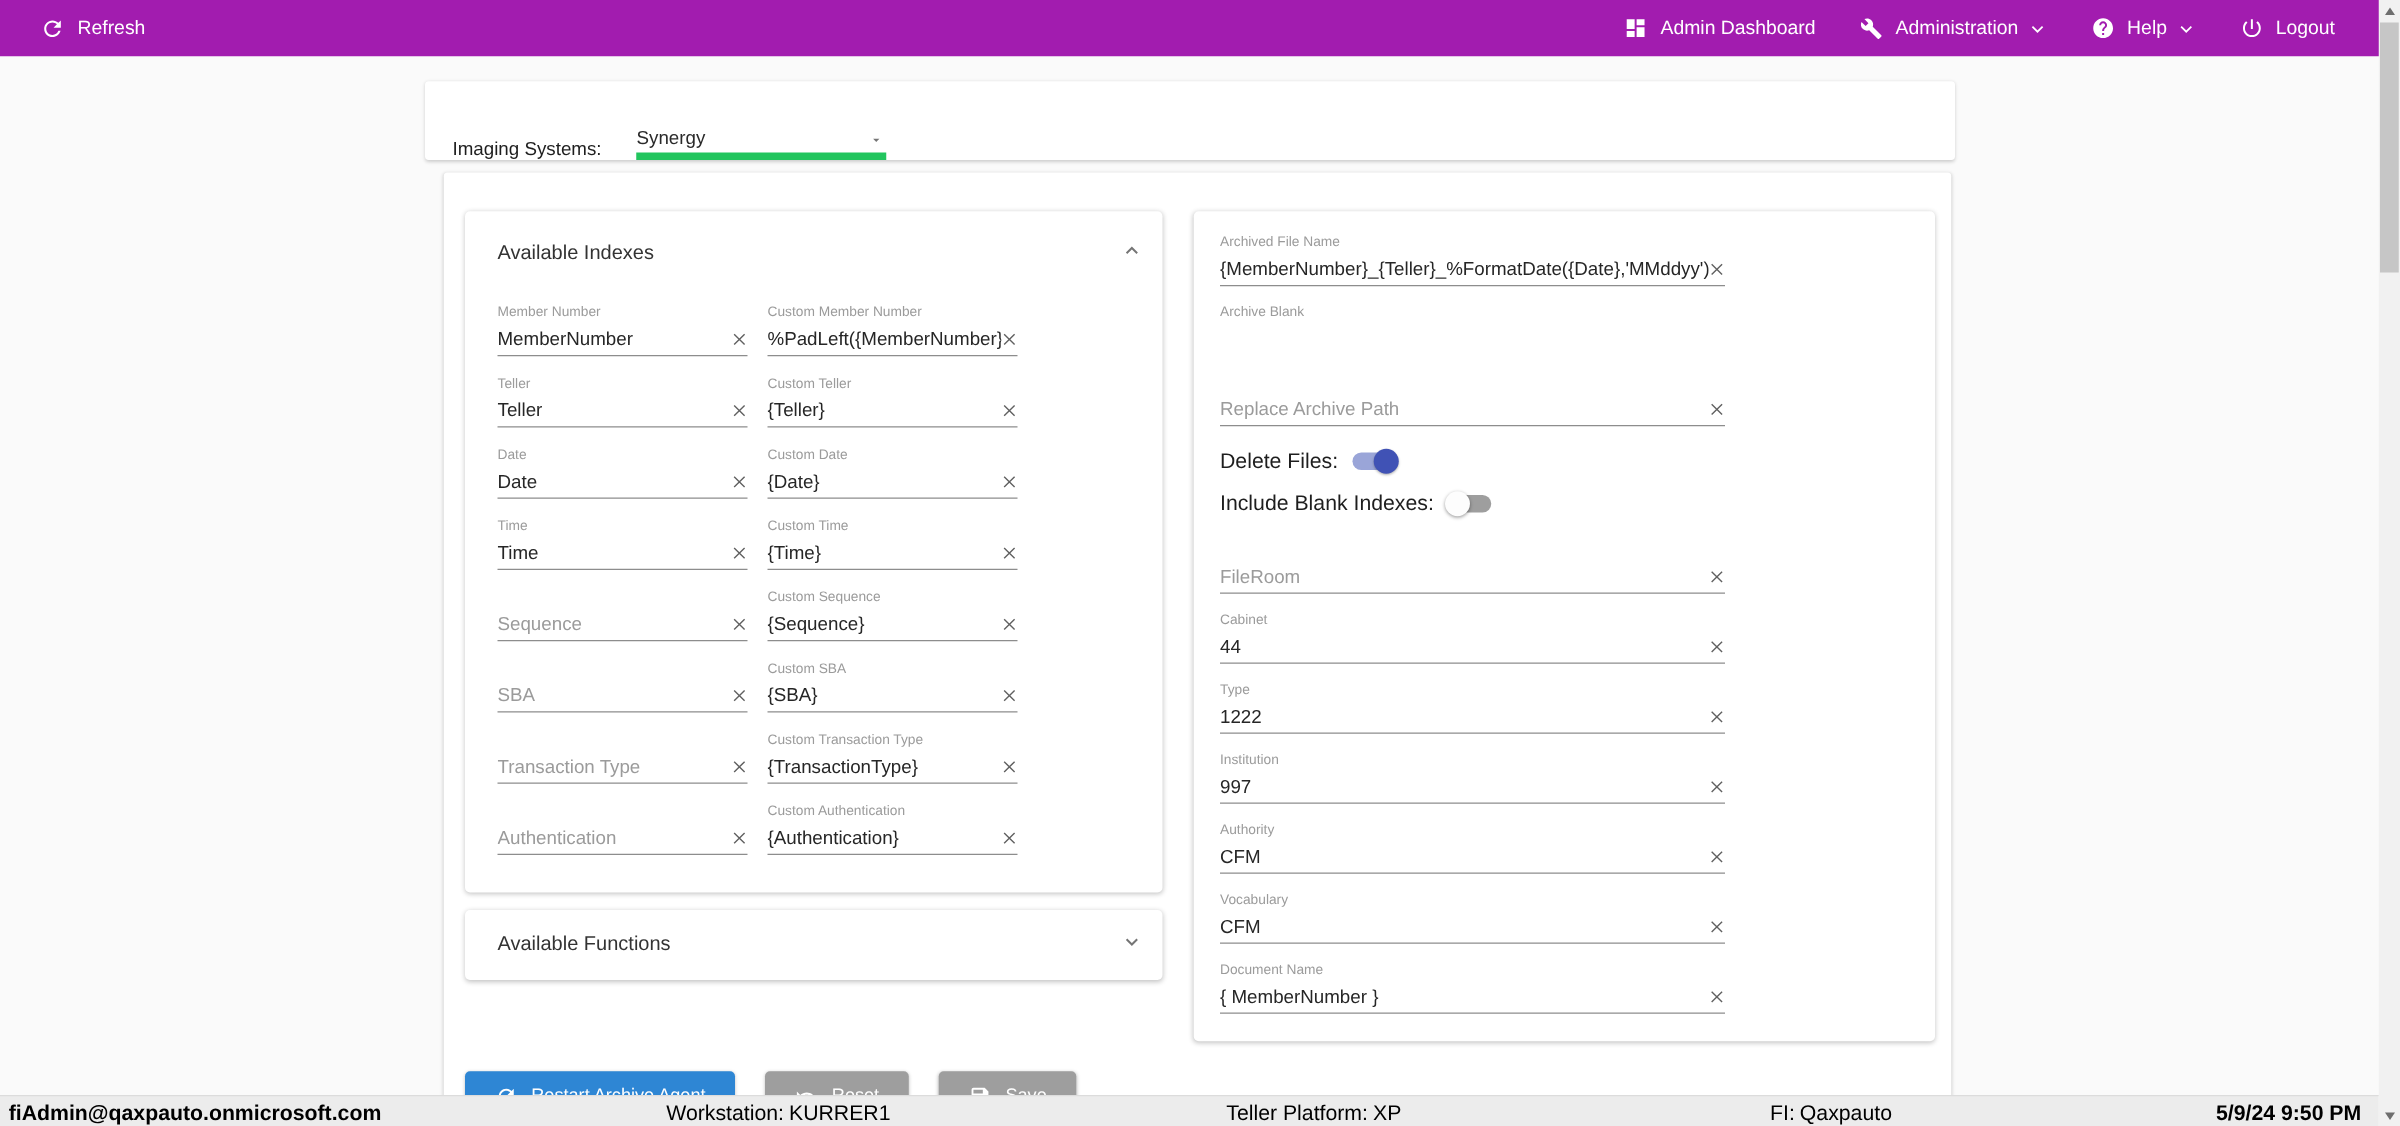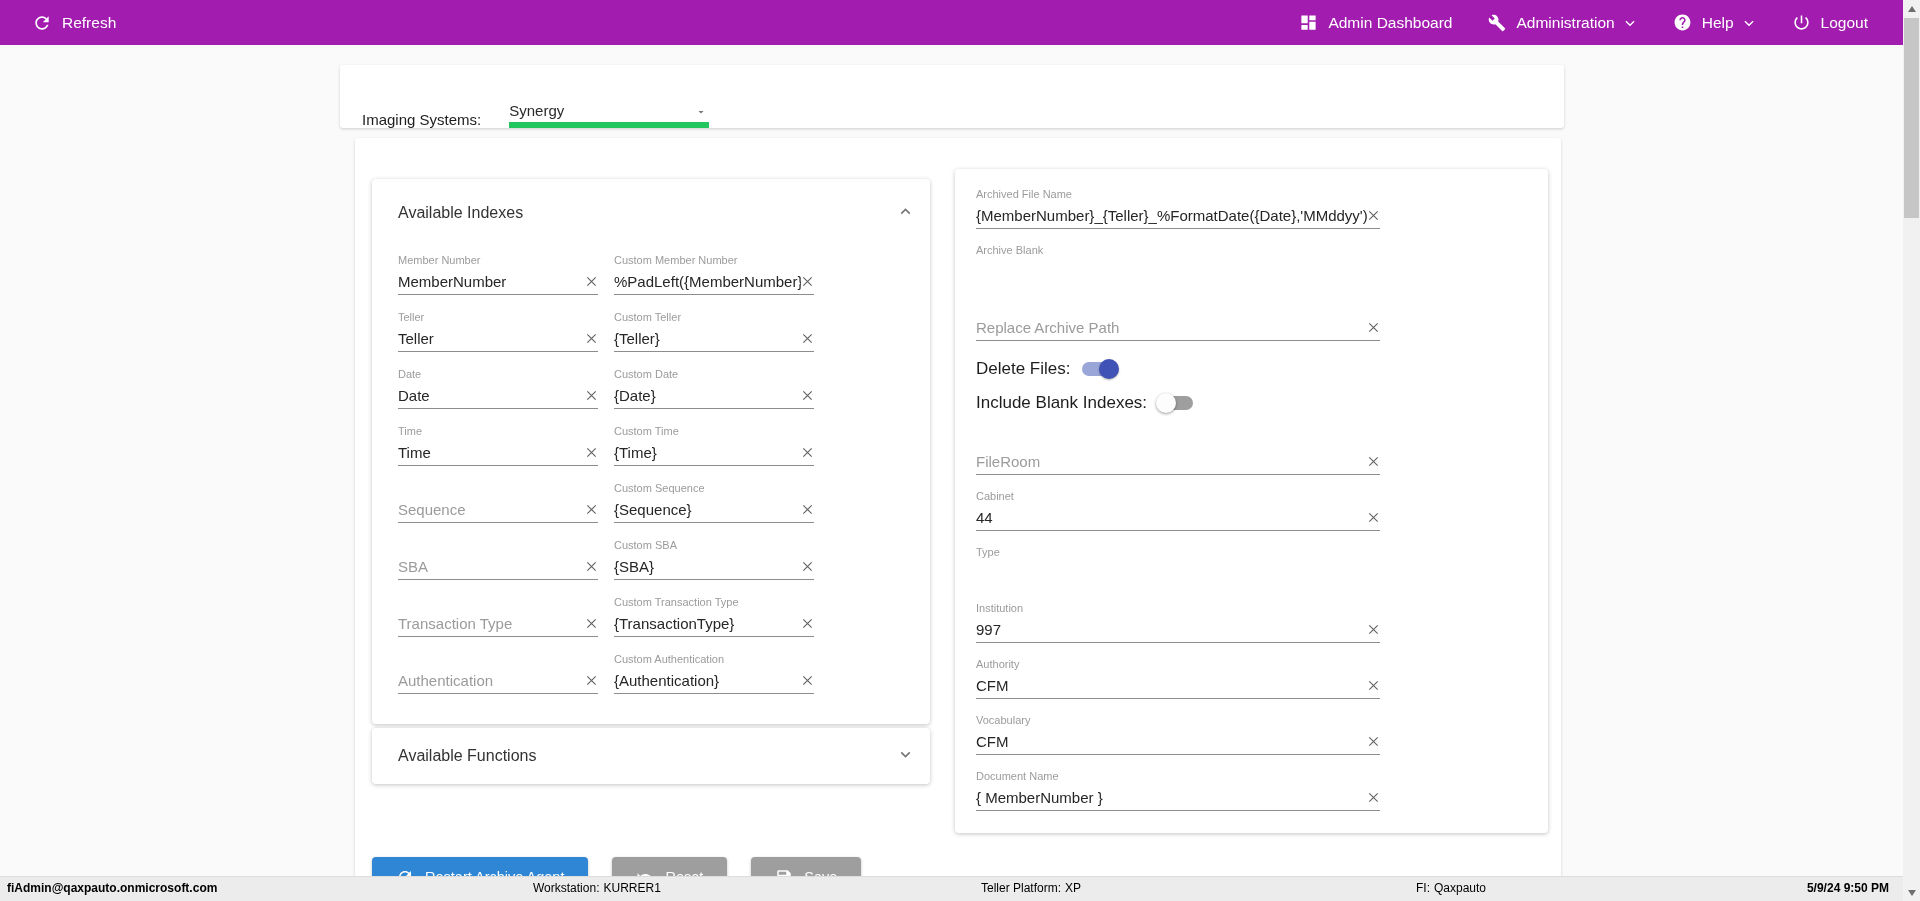--- a/index.html
+++ b/index.html
@@ -29,21 +29,21 @@
   .imaging-card { position:absolute; left:340px; top:65px; width:1224px; height:63px; background:#fff;
                   border-radius:3px; box-shadow:0 1px 3px rgba(0,0,0,0.18); display:flex; align-items:flex-end; }
   .imaging-label { font-size:15px; color:#1e1e1e; margin-left:22px; }
   .select { position:relative; margin-left:28px; width:200px; height:30px; border-bottom:6px solid #22c55e; cursor:pointer; }
   .select-value { font-size:15px; color:#2a2a2a; line-height:26px; }
   .select svg { position:absolute; right:2px; top:8px; }
 
   .main-card { position:absolute; left:355px; top:138px; width:1206px; height:770px; background:#fff;
                border-radius:3px; box-shadow:0 1px 3px rgba(0,0,0,0.18); }
 
-  .indexes-card { position:absolute; left:17px; top:41px; width:558px; height:545px; }
+  .indexes-card { position:absolute; left:17px; top:31px; width:558px; height:545px; }
   .card-header { position:absolute; left:26px; right:16px; top:22px; height:24px;
                  display:flex; align-items:center; justify-content:space-between; cursor:pointer; }
   .card-title { font-size:16px; color:#333333; }
 
   .fields-grid { position:absolute; left:26px; top:75px; display:grid;
                  grid-template-columns:200px 200px; column-gap:58px; row-gap:15px;gap:16px; }
 
   .field { width:100%; height:41px; }
   .f-label { height:14px; font-size:11px; color:#9b9b9b; line-height:13px; white-space:nowrap; }
   .f-line { height:27px; border-bottom:1px solid #8d8d8d; display:flex; align-items:center;
@@ -75,21 +75,21 @@
   .actions { position:absolute; left:17px; top:719px; display:flex; gap:24px; }
   .btn { height:40px; border:none; border-radius:4px; color:#ffffff; font-size:14.5px;
          font-family:"Liberation Sans", sans-serif; display:inline-flex; align-items:center;
          gap:11px; padding:0 24px; cursor:pointer; box-shadow:0 1px 3px rgba(0,0,0,0.25); }
   .btn svg { display:block; }
   .btn-primary { background:#2e86d4; }
   .btn-gray { background:#9e9e9e; }
 
   
   .statusbar { position:absolute; bottom:0; left:0; width:1903px; height:25px; background:#ececec;
-               border-top:1px solid #dcdcdc; z-index:10; font-size:12px; color:#000; }
+               border-top:1px solid #dcdcdc; z-index:10; font-size:17px; color:#000; }
   .statusbar .item { position:absolute; top:4px; white-space:nowrap; }
   .sb-email { left:7px; font-weight:bold; }
   .sb-ws { left:533px; }
   .sb-platform { left:981px; }
   .sb-fi { left:1416px; }
   .sb-time { right:14px; font-weight:bold; }
   .statusbar .val { font-weight:normal; margin-left:4px; }
 </style>
 </head>
 <body>
@@ -422,20 +422,26 @@
         <div class="f-line">
           <span class="f-value">44</span>
           <svg class="x-icon" width="13" height="13" viewBox="0 0 14 14" stroke="#616161" stroke-width="1.2">
               <path d="M2.5 2.5 L11.5 11.5 M11.5 2.5 L2.5 11.5"></path>
             </svg>
         </div>
       </div>
 
       <div class="field">
         <div class="f-label">Type</div>
+        <div class="f-line">
+          <span class="f-value">1222</span>
+          <svg class="x-icon" width="13" height="13" viewBox="0 0 14 14" stroke="#616161" stroke-width="1.2">
+              <path d="M2.5 2.5 L11.5 11.5 M11.5 2.5 L2.5 11.5"></path>
+            </svg>
+        </div>
       </div>
 
       <div class="field">
         <div class="f-label">Institution</div>
         <div class="f-line">
           <span class="f-value">997</span>
           <svg class="x-icon" width="13" height="13" viewBox="0 0 14 14" stroke="#616161" stroke-width="1.2">
               <path d="M2.5 2.5 L11.5 11.5 M11.5 2.5 L2.5 11.5"></path>
             </svg>
         </div>

